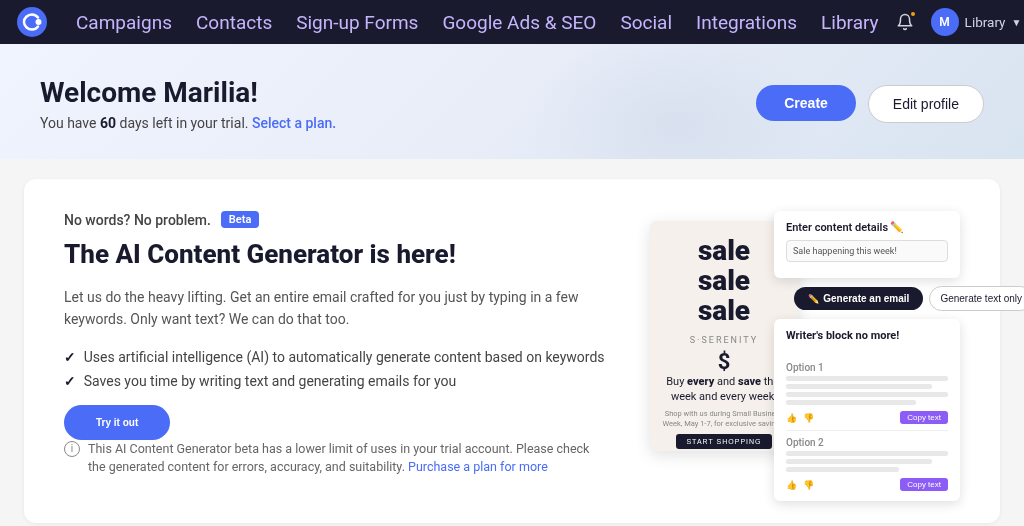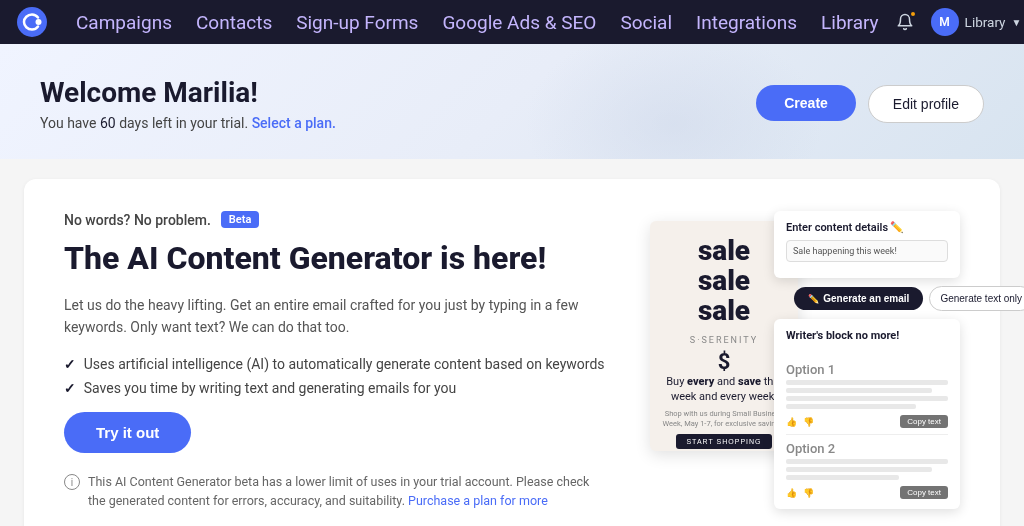--- a/index.html
+++ b/index.html
@@ -107,21 +107,21 @@
       font-size: 28px;
       font-weight: 700;
       color: #1a1a2e;
       margin-bottom: 6px;
     }
     .hero-subtitle {
       font-size: 14px;
       color: #444;
     }
     .hero-subtitle strong {
-      font-weight: 400;
+      font-weight: 700;
       color: #1a1a2e;
       margin-top: 40px;
     }
     .hero-subtitle a {
       color: #4a6cf7;
       text-decoration: none;
       font-weight: 500;
       margin-top: 27px;
     }
     .hero-buttons {
@@ -183,21 +183,21 @@
     }
     .beta-badge {
       background: #4a6cf7;
       color: white;
       font-size: 11px;
       font-weight: 600;
       padding: 2px 8px;
       border-radius: 4px;
     }
     .ai-title {
-      font-size: 32px;
+      font-size: 26px;
       font-weight: 800;
       color: #1a1a2e;
       margin-bottom: 14px;
       line-height: 1.3;
     }
     .ai-desc {
       font-size: 14px;
       color: #555;
       line-height: 1.6;
       margin-bottom: 18px;
@@ -219,24 +219,23 @@
       color: #1a1a2e;
       font-weight: 700;
       flex-shrink: 0;
     }
     .btn-try {
       background: #4a6cf7;
       color: white;
       border: none;
       border-radius: 25px;
       padding: 12px 32px;
-      font-size: 15px;
+      font-size: 10px;
       font-weight: 600;
       cursor: pointer;
-      margin-bottom: 20px;
       display: block;
     }
     .ai-notice {
       display: flex;
       align-items: flex-start;
       gap: 8px;
       font-size: 12.5px;
       color: #666;
       line-height: 1.5;
     }
@@ -411,21 +410,21 @@
       box-shadow: 0 3px 12px rgba(0,0,0,0.13);
       padding: 10px 12px;
     }
     .writer-title {
       font-size: 11px;
       font-weight: 700;
       color: #1a1a2e;
       margin-bottom: 20px;
     }
     .option-label {
-      font-size: 13px;
+      font-size: 10px;
       color: #888;
       margin-bottom: 3px;
       font-weight: 500;
     }
     .writer-text-lines {
       margin-bottom: 6px;
     }
     .writer-line {
       height: 5px;
       background: #e8e8e8;
@@ -444,21 +443,21 @@
     }
     .writer-icons {
       display: flex;
       gap: 6px;
     }
     .writer-icon {
       font-size: 9px;
       color: #aaa;
     }
     .copy-btn {
-      background: #737373;
+      background: #8b5cf6;
       color: white;
       border: none;
       border-radius: 3px;
       padding: 2px 7px;
       font-size: 8px;
       cursor: pointer;
     }
     .divider-line {
       height: 1px;
       background: #eee;

